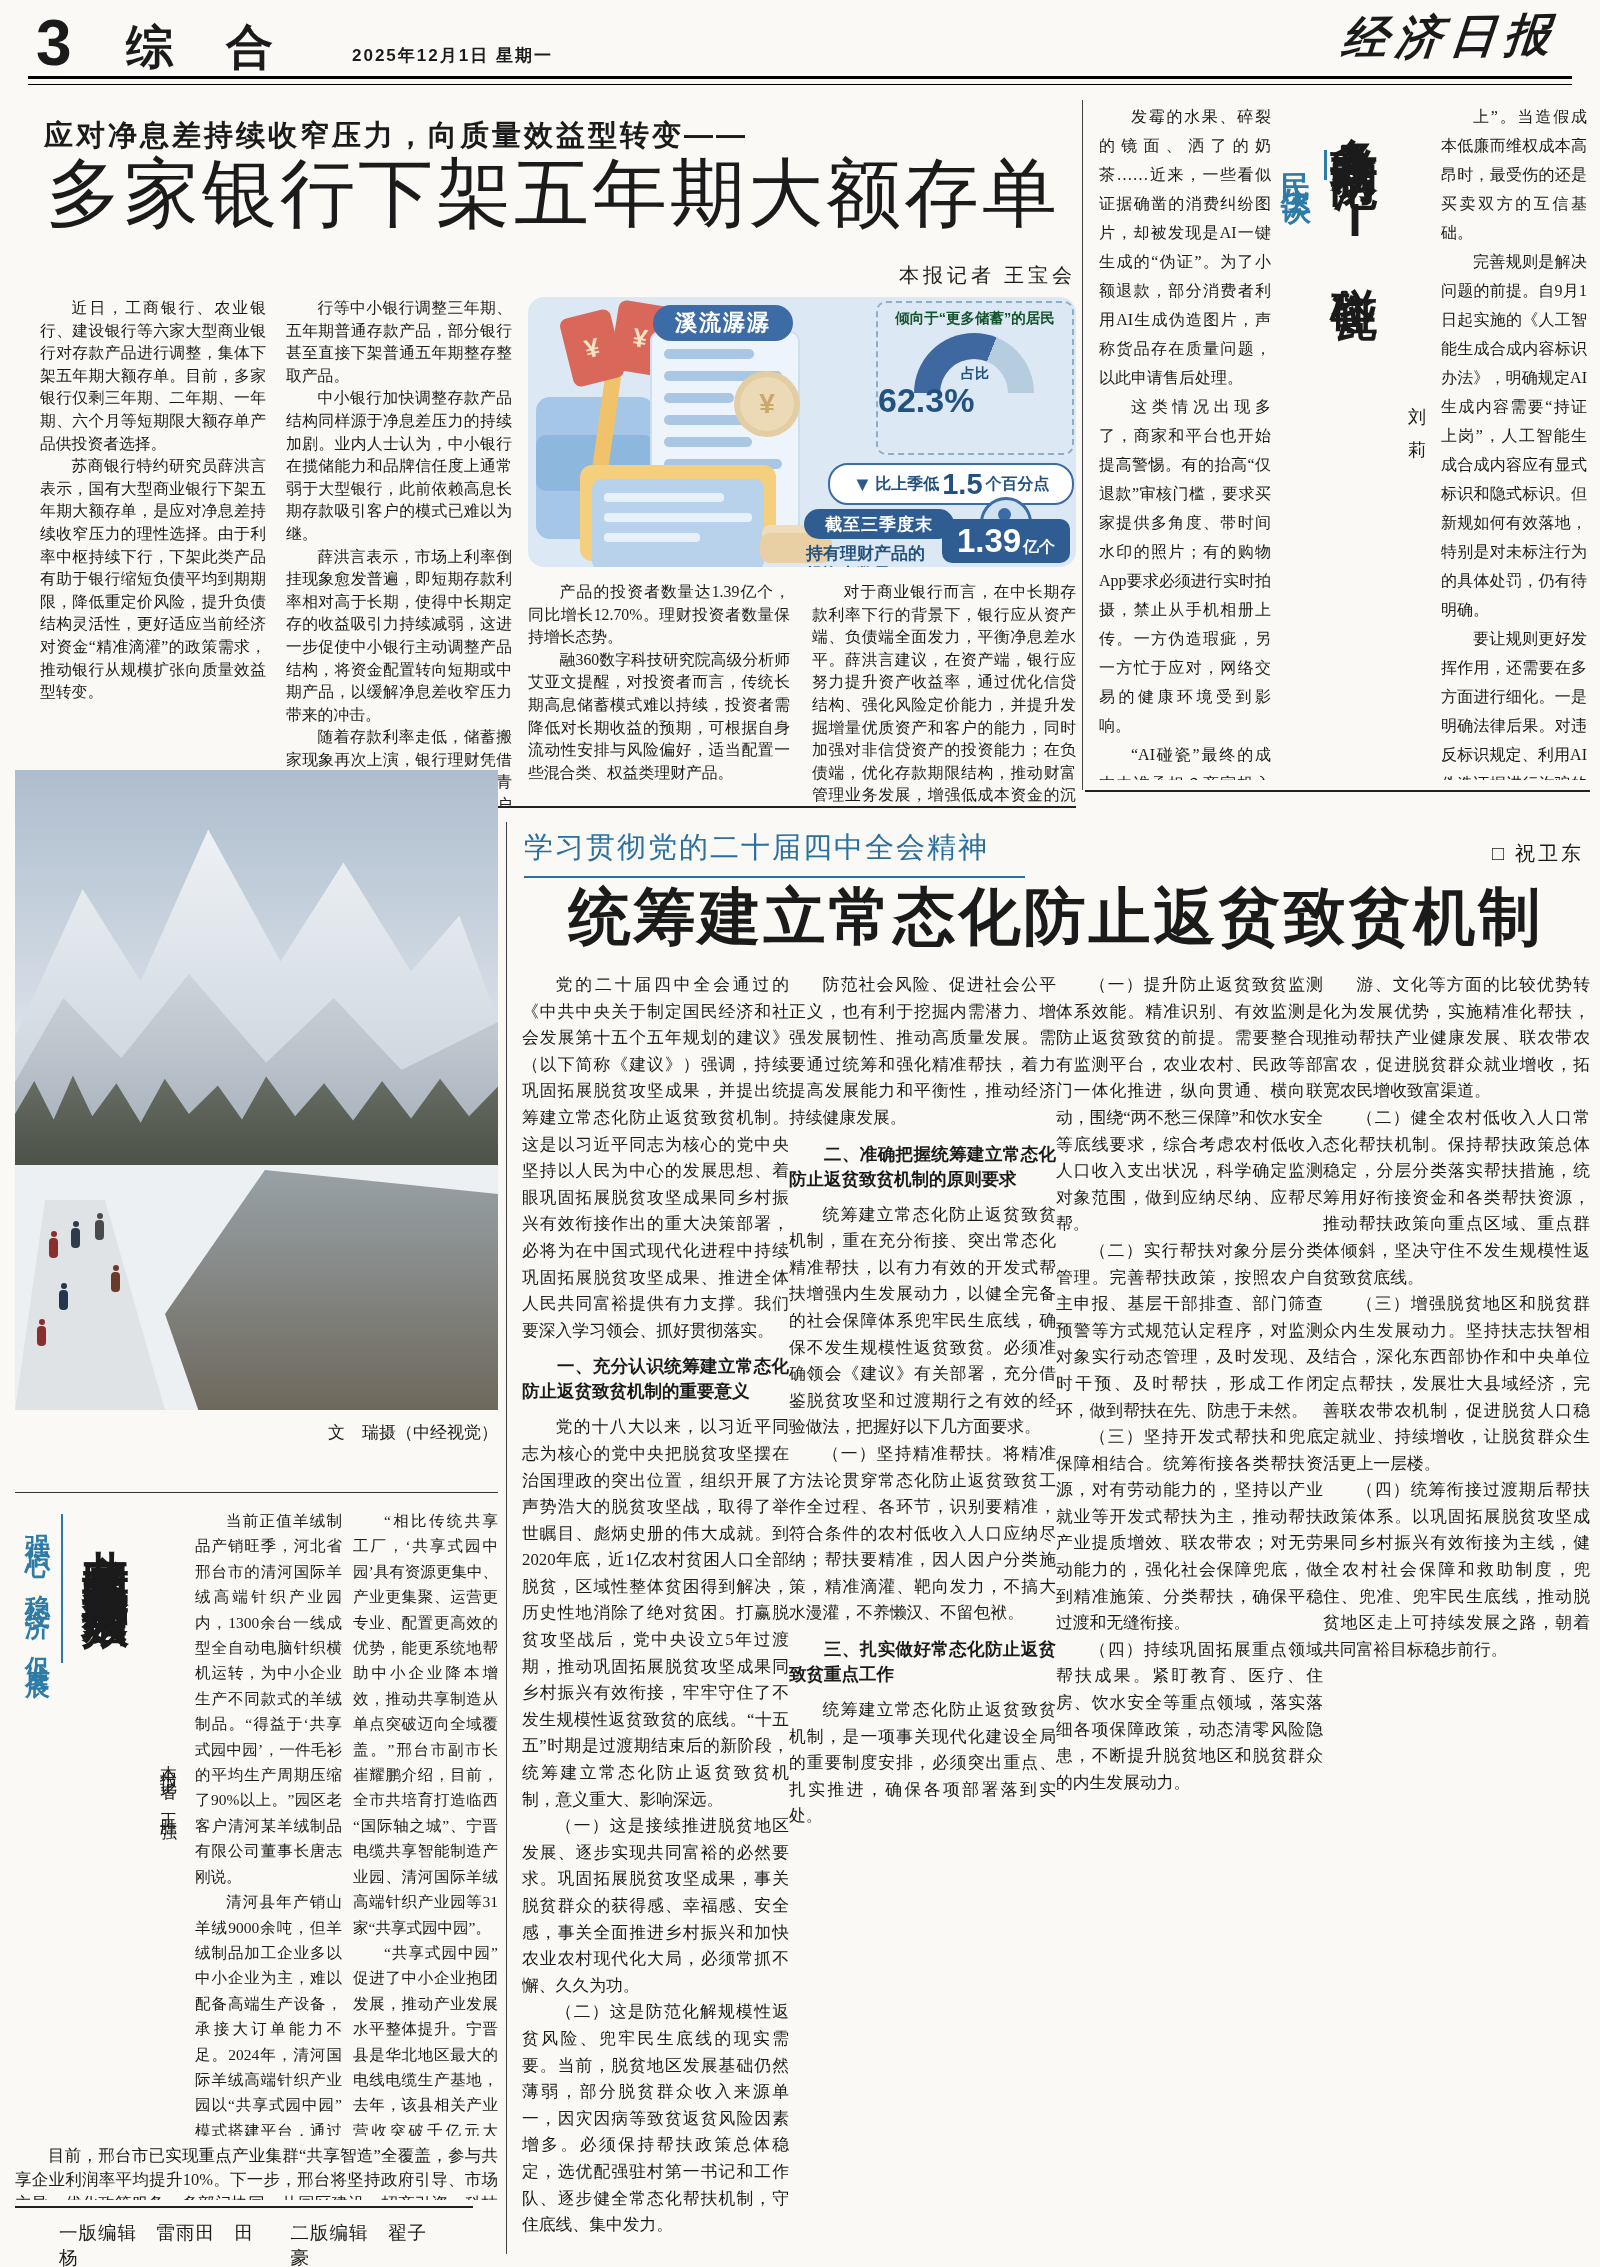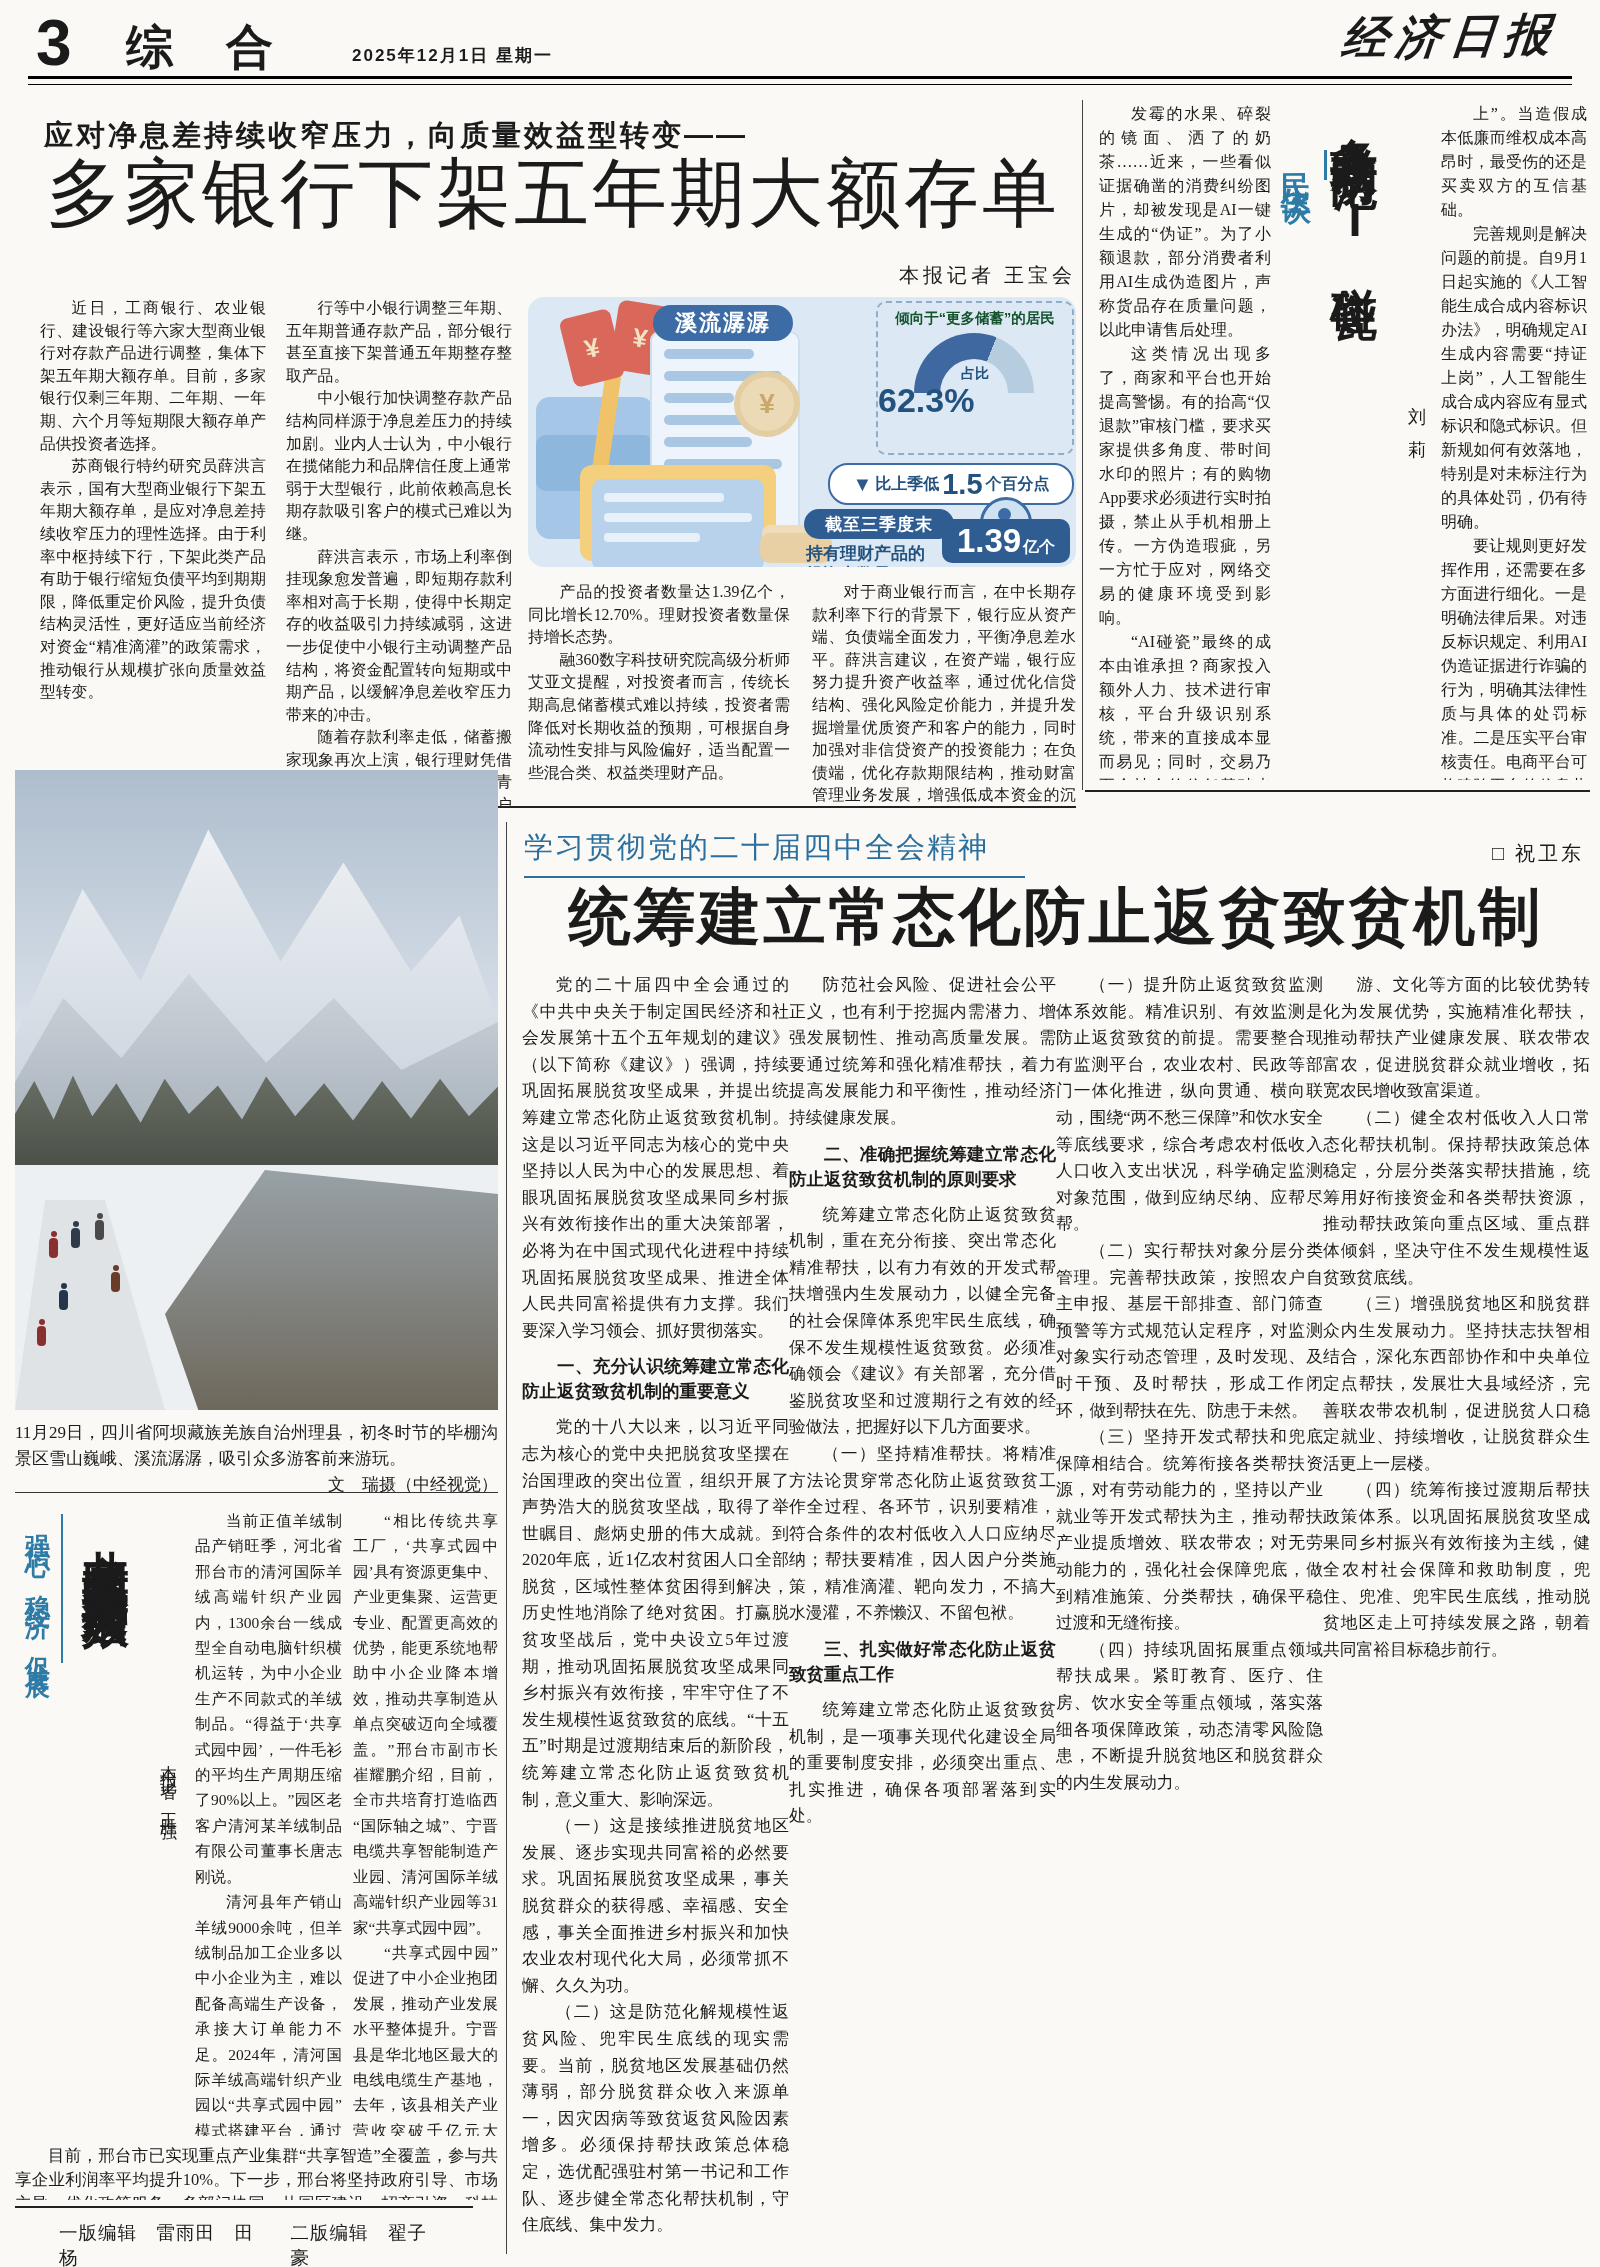--- a/index.html
+++ b/index.html
@@ -73,21 +73,21 @@
   .g-hand .hd{position:absolute;left:15px;top:8px;width:13px;height:13px;border-radius:50%;background:#3c6ba5;}
   .g-hand .bd{position:absolute;left:8px;top:24px;width:27px;height:16px;border-radius:12px 12px 0 0;background:#3c6ba5;}
   .g-pill{left:414px;top:222px;width:128px;height:44px;background:#2f5d92;border-radius:10px;color:#fff;
           display:flex;align-items:baseline;justify-content:center;gap:2px;padding-top:2px;box-sizing:border-box;}
   .g-pill b{font-weight:900;font-size:33px;line-height:40px;}
   .g-pill span{font-weight:900;font-size:16px;}
 
   
   .vrule1{left:1082px;top:100px;height:690px;border-left:1.5px solid #444;}
   .minsheng{left:1085px;top:92px;width:505px;height:698px;border-bottom:2px solid #222;}
-  .ms-col{position:absolute;top:10px;height:678px;font-size:16px;line-height:24px;overflow:hidden;}
+  .ms-col{position:absolute;top:10px;height:678px;font-size:16px;line-height:29px;overflow:hidden;}
   #msA{left:14px;width:172px;}
   #msB{left:356px;width:146px;}
   .ms-label{left:190px;top:58px;writing-mode:vertical-rl;text-orientation:upright;color:#2d7ba6;
             font-weight:900;font-size:30px;letter-spacing:10px;border-right:3px solid #2d7ba6;padding-right:8px;}
   .ms-head{left:238px;top:8px;height:676px;writing-mode:vertical-rl;text-orientation:upright;
            font-size:47px;font-weight:900;letter-spacing:5px;line-height:1.35;}
   .ms-byline{left:320px;top:300px;writing-mode:vertical-rl;text-orientation:upright;font-size:18px;letter-spacing:8px;}
 
   
   .photo{left:15px;top:770px;width:483px;height:640px;overflow:hidden;background:linear-gradient(#aebdcd,#dde4ec 45%,#eef1f4);}
@@ -253,21 +253,20 @@
     <div class="stream"></div>
     <div class="trail"></div>
     <span class="fig" style="left:34px;top:468px;background:#8a2f2f;"></span>
     <span class="fig" style="left:56px;top:458px;background:#2f3a4a;"></span>
     <span class="fig" style="left:80px;top:450px;background:#4a4a4a;"></span>
     <span class="fig" style="left:44px;top:520px;background:#24364e;"></span>
     <span class="fig" style="left:96px;top:502px;background:#6b3b2a;"></span>
     <span class="fig" style="left:22px;top:556px;background:#8a2f2f;"></span>
   </div>
   <div class="abs caption just">
-    <span style="text-indent:2em;display:inline;">11月29日，四川省阿坝藏族羌族自治州理县，初冬时节的毕棚沟景区雪山巍峨、溪流潺潺，吸引众多游客前来游玩。</span>
     <span style="float:right;">文　瑞摄（中经视觉）</span>
   </div>
   <div class="abs cap-rule"></div>
 
   <div class="abs vrule2"></div>
   <div class="abs feature">
     <div class="abs f-kicker">学习贯彻党的二十届四中全会精神</div>
     <div class="abs f-author">□ 祝卫东</div>
     <div class="abs sans f-head">统筹建立常态化防止返贫致贫机制</div>
     <div class="abs f-cols">

